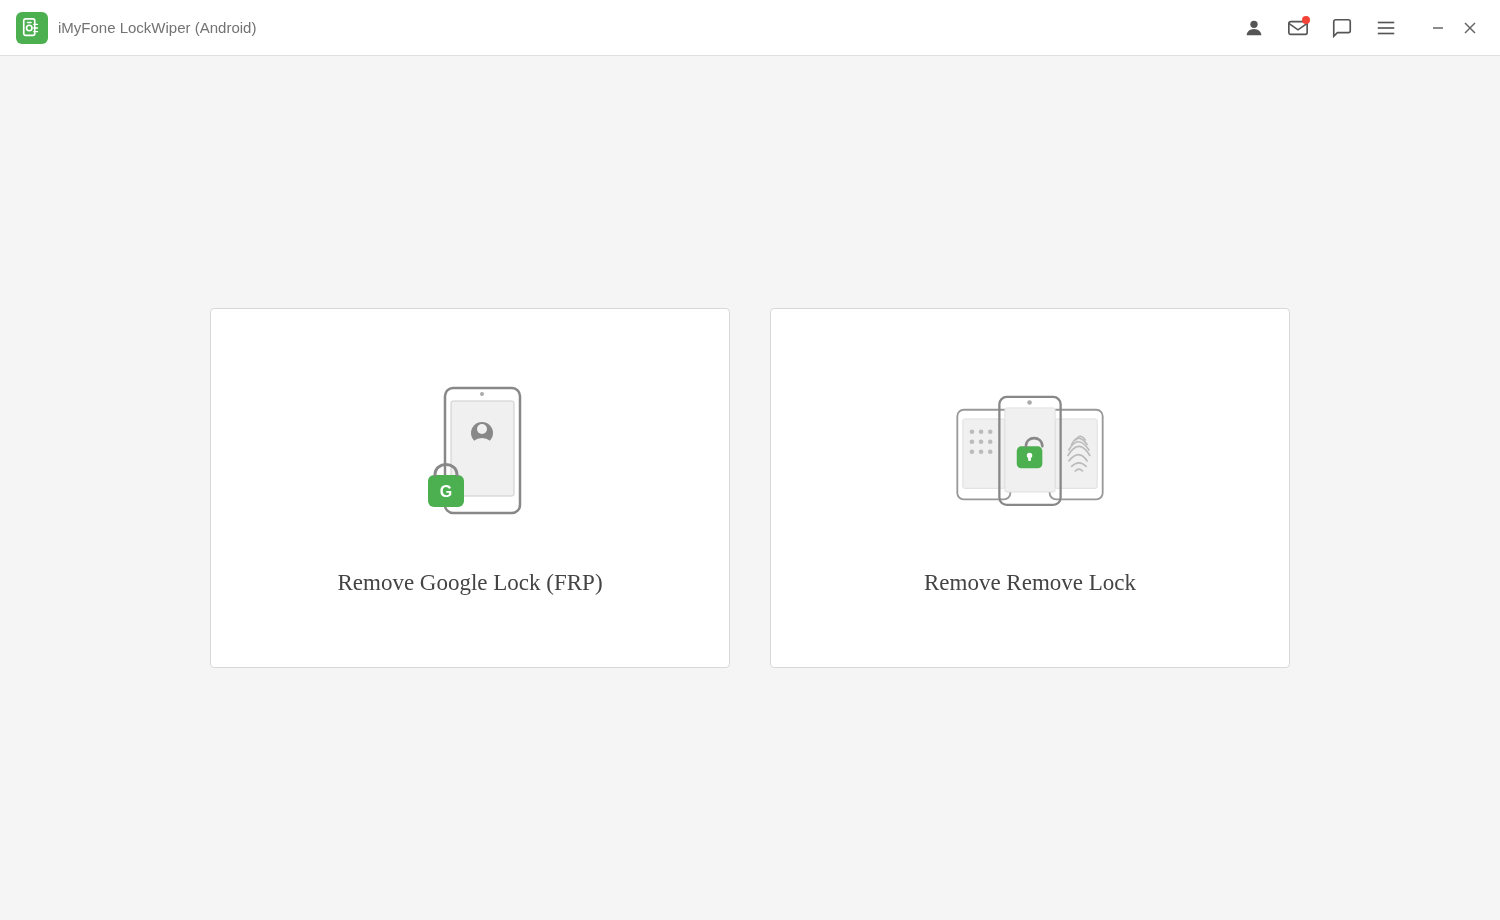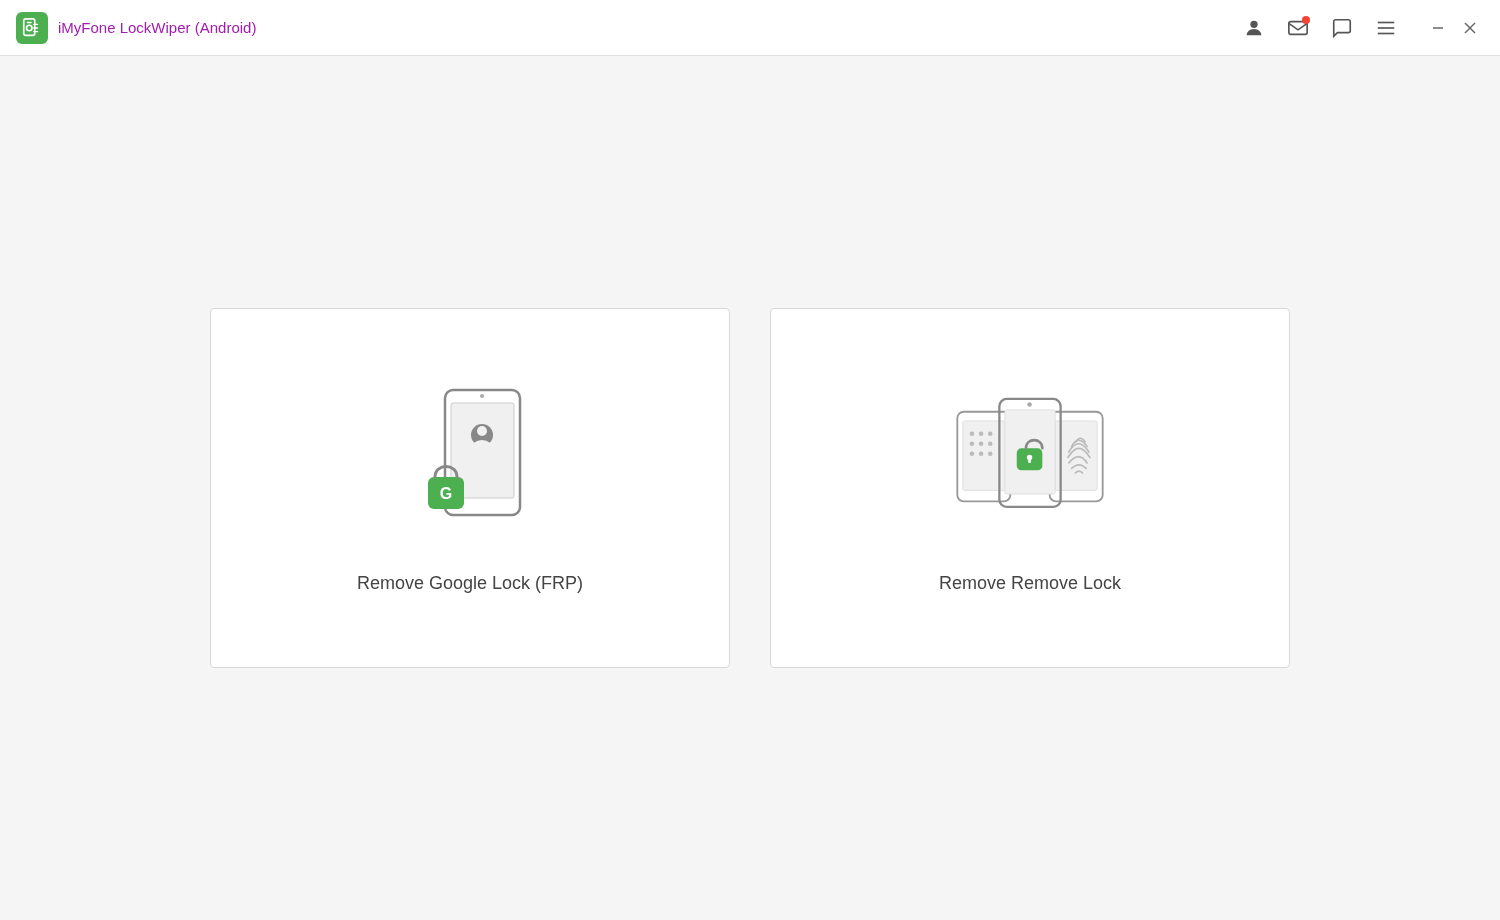--- a/index.html
+++ b/index.html
@@ -42,21 +42,21 @@
       justify-content: center;
     }
 
     #app-logo svg {
       width: 22px;
       height: 22px;
     }
 
     #app-title {
       font-size: 15px;
-      color: #a21caf;
+      color: #737373;
       font-weight: 400;
     }
 
     #title-right {
       display: flex;
       align-items: center;
       gap: 16px;
     }
 
     .title-icon-btn {
@@ -130,23 +130,24 @@
 
     .card-icon-area {
       width: 160px;
       height: 160px;
       display: flex;
       align-items: center;
       justify-content: center;
     }
 
     .card-label {
-      font-size: 18px;
+      font-size: 23px;
       color: #444444;
       font-weight: 400;
+      font-family: Liberation Serif, serif;
     }
   </style>
 </head>
 <body>
 
 <div id="title-bar">
   <div id="title-left">
     <div id="app-logo">
       <svg viewBox="0 0 24 24" fill="none" xmlns="http://www.w3.org/2000/svg">
         <rect x="3" y="2" width="12" height="18" rx="2" stroke="white" stroke-width="1.8" fill="none"></rect>

